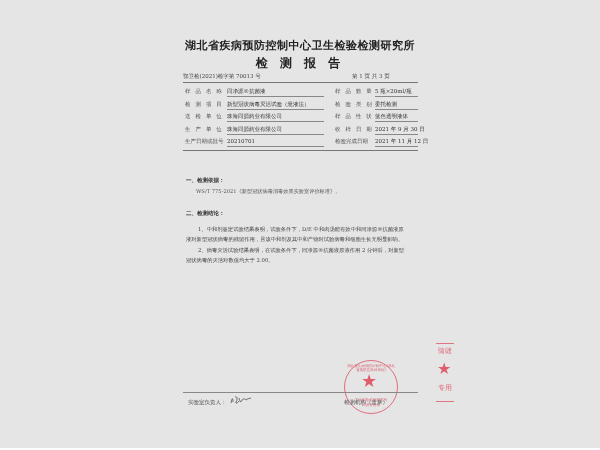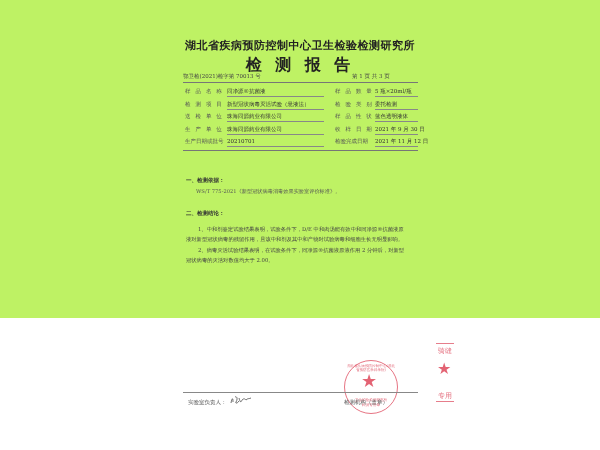--- a/index.html
+++ b/index.html
@@ -1,22 +1,22 @@
 <!DOCTYPE html>
 <html><head>
 <meta charset="utf-8">
 <style>
   html, body { margin:0; padding:0; }
   body { width:600px; height:450px; background:#ffffff; position:relative; overflow:hidden;
          font-family:"DejaVu Serif", serif; color:#2a2a2a; }
-  .page { position:absolute; left:0; top:0; width:600px; height:318px; background:#bef264; }
+  .page { position:absolute; left:0; top:0; width:600px; height:448px; background:#e5e5e5; }
   .title { position:absolute; left:150px; top:38px; width:300px; text-align:center;
            font-size:11px; font-weight:bold; letter-spacing:0.5px; color:#222; }
   .subtitle { position:absolute; left:150px; top:55px; width:300px; text-align:center;
-              font-size:16px; font-weight:bold; letter-spacing:4px; color:#222; }
+              font-size:12px; font-weight:bold; letter-spacing:4px; color:#222; }
   .docno { position:absolute; left:183px; top:73px; font-size:5.5px; color:#444; }
   .pageno { position:absolute; left:352px; top:73px; font-size:5.5px; color:#444; }
   .rule-thick { position:absolute; left:183px; width:235px; height:1px; background:#777; }
   .info { position:absolute; left:183px; top:85px; width:235px; }
   .row { position:relative; height:12.5px; font-size:5.5px; }
   .lbl { position:absolute; left:2px; top:3px; width:38px; color:#555; letter-spacing:1.6px; white-space:nowrap; }
   .lbl.tight { letter-spacing:0; }
   .val { position:absolute; left:44px; top:3px; width:100px; color:#333; white-space:nowrap; }
   .uline { position:absolute; left:44px; top:11px; width:97px; height:0.6px; background:#888; }
   .lbl2 { position:absolute; left:152px; top:3px; width:38px; color:#555; letter-spacing:1.6px; white-space:nowrap; }
@@ -119,17 +119,17 @@
   <div class="sig-label">实验室负责人：</div>
   <svg class="sig-mark" viewBox="0 0 22 12">
     <path d="M1 9 C2 4,3 3,3 8 M5 3 C7 2,8 5,6 8 C5 10,8 9,9 7 M9 4 C10 8,11 9,12 6 M12 6 C14 4,15 5,16 6 M16 6 C18 4,19 5,21 4" stroke="#333" stroke-width="0.7" fill="none"></path>
   </svg>
   <div class="org-label">检测机构（盖章）</div>
 
   <div class="side-seal">
     <div class="side-bar" style="top:0;"></div>
     <div class="side-txt" style="top:3px;">骑缝</div>
     <div class="side-star">★</div>
-    <div class="side-txt" style="top:40px;margin-top:8px;">专用</div>
+    <div class="side-txt" style="top:40px;">专用</div>
     <div class="side-bar" style="top:58px;"></div>
   </div>
 
 </div>
 
 </body></html>

